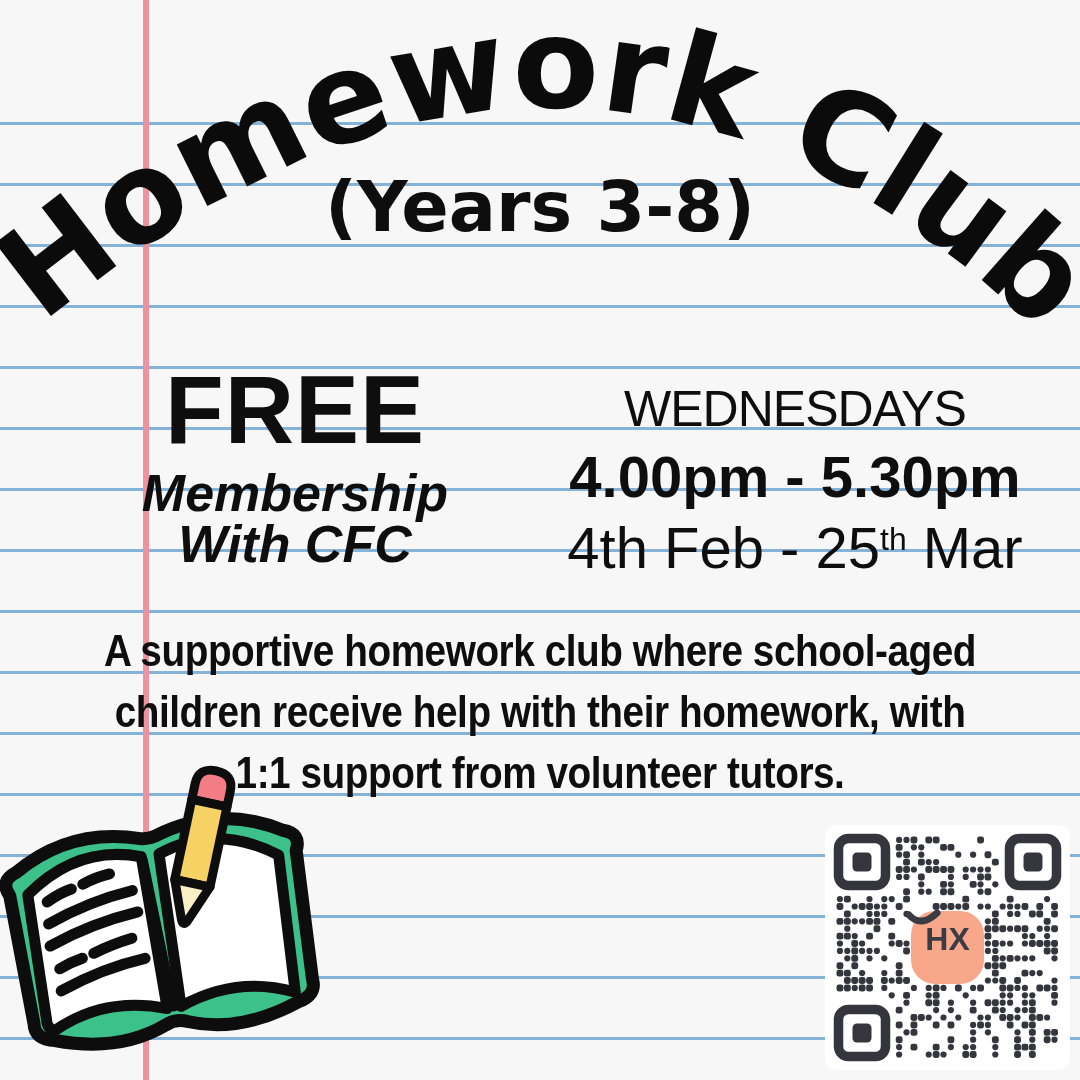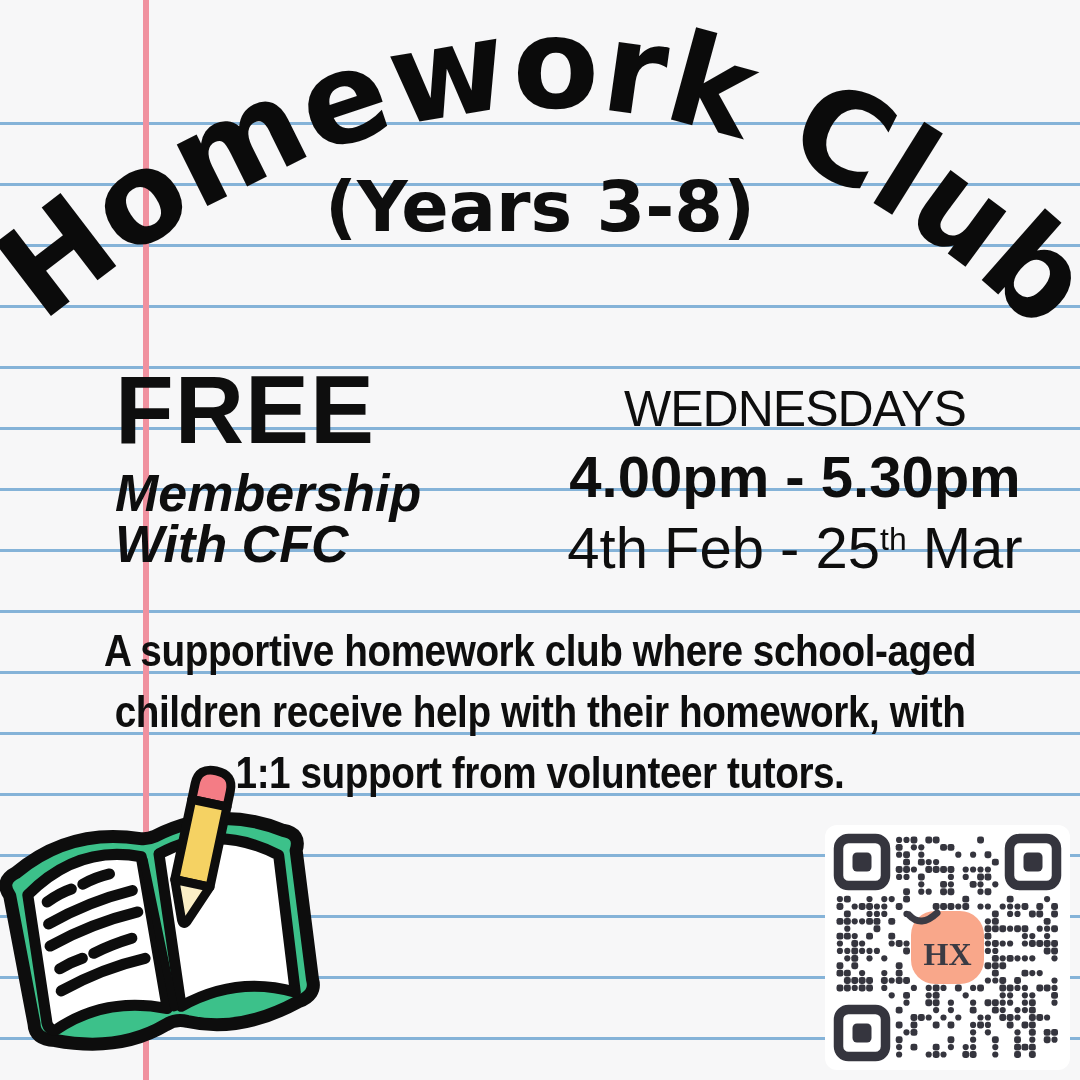--- a/index.html
+++ b/index.html
@@ -20,21 +20,21 @@
   
   .title-svg{position:absolute;left:0;top:0;width:1080px;height:380px;}
   .title-svg text{
     font-family:"DejaVu Sans",sans-serif;font-weight:bold;font-size:126px;fill:#0b0b0b;
   }
   .subtitle{
     position:absolute;left:0;top:176px;width:1080px;text-align:center;
     font-family:"DejaVu Sans",sans-serif;font-weight:bold;font-size:70px;line-height:63px;
   }
   
-  .col-left{position:absolute;left:115px;top:362px;width:360px;}
+  .col-left{position:absolute;left:115px;top:362px;width:360px;text-align:center;}
   .free{font-size:96px;font-weight:700;line-height:96px;letter-spacing:1px;}
   .with-cfc{margin-top:10px;font-size:52px;line-height:51px;font-weight:700;font-style:italic;}
   .col-right{position:absolute;left:530px;top:378px;width:530px;text-align:center;}
   .day{font-size:50px;font-weight:400;line-height:62px;letter-spacing:-1px;}
   .time{margin-top:8px;font-size:58px;font-weight:700;line-height:58px;}
   .date{margin-top:4px;font-size:58px;font-weight:400;line-height:58px;}
   .date sup{font-size:0.55em;vertical-align:0.55em;}
   
   .desc{
     position:absolute;left:0;top:620px;width:1080px;text-align:center;
@@ -49,22 +49,22 @@
     position:absolute;left:825px;top:825px;width:245px;height:245px;
     background:#ffffff;border-radius:12px;
   }
   .qr-panel svg{position:absolute;left:0;top:0;width:245px;height:245px;}
   .qr-logo{
     position:absolute;left:86px;top:86px;width:73px;height:73px;
     background:#f9a78a;border-radius:24px;
     display:flex;flex-direction:column;align-items:center;justify-content:flex-start;
   }
   .qr-logo .hx{
-    font-family:Liberation Serif, serif;font-weight:bold;font-size:32px;line-height:32px;
-    color:#3b3b44;margin-top:27px;letter-spacing:0px;
+    font-family:Liberation Sans, sans-serif;font-weight:bold;font-size:32px;line-height:32px;
+    color:#3b3b44;margin-top:12px;letter-spacing:0px;
   }
   .qr-logo .smile{width:42px;height:20px;margin-top:-2px;margin-left:-10px;}
 </style>
 </head>
 <body>
 
 <div class="canvas">
 
   <div class="ruled"></div>
   <div class="margin-line"></div>

